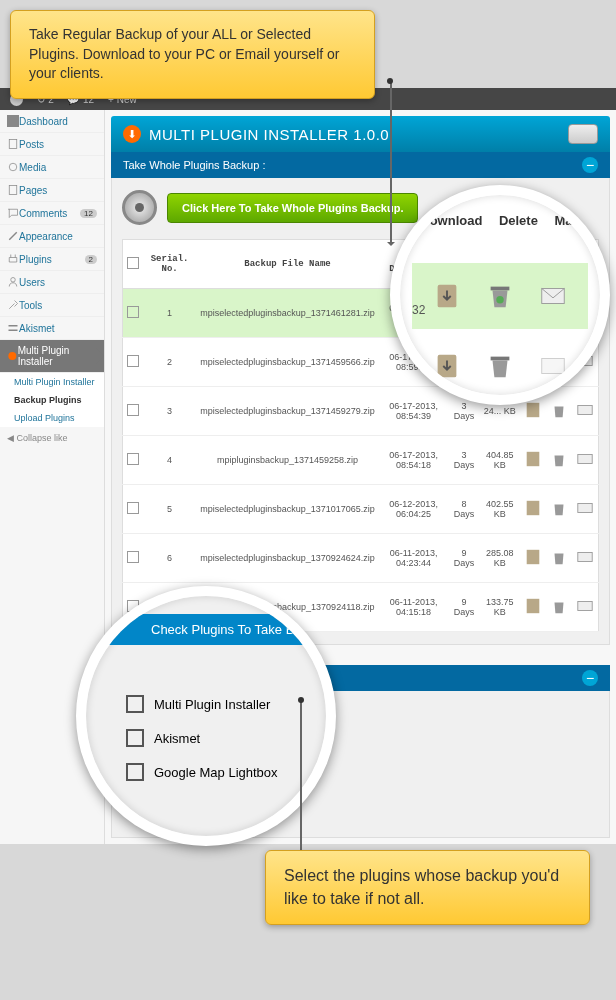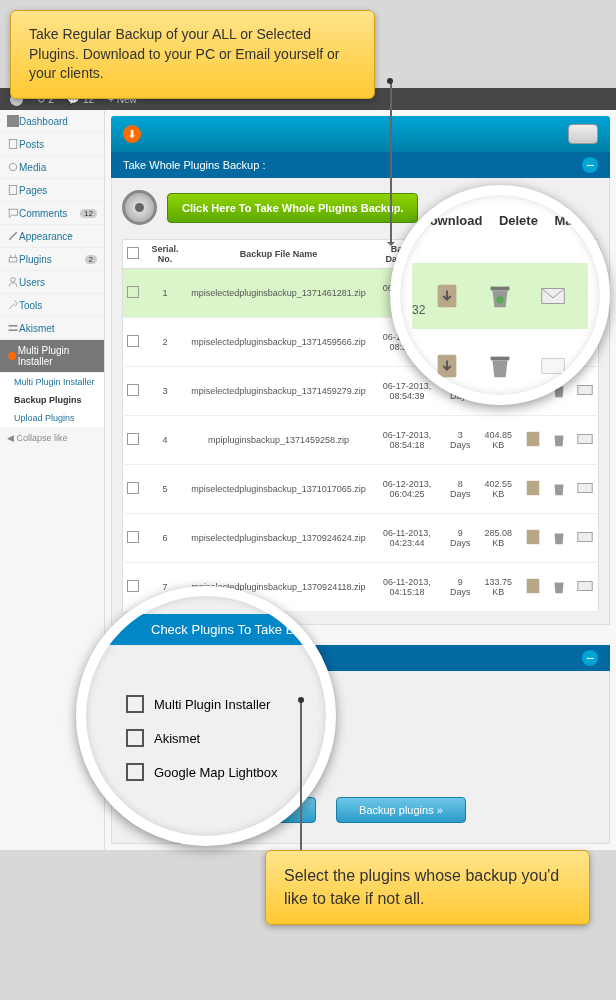--- a/index.html
+++ b/index.html
@@ -36,21 +36,21 @@
 .section-hdr .minus { margin-left: auto; width: 16px; height: 16px; background: #00a5d6; border-radius: 50%; display: flex; align-items: center; justify-content: center; font-size: 14px; line-height: 1; }
 
 .content-area { background: #f0f0f0; padding: 12px 10px; border: 1px solid #ddd; border-top: none; }
 
 .big-btn-row { display: flex; align-items: center; gap: 10px; margin-bottom: 14px; }
 .safe-icon { width: 35px; height: 35px; background: radial-gradient(#eee,#999); border-radius: 50%; border: 3px solid #888; position: relative; }
 .safe-icon::after { content: ''; position: absolute; inset: 10px; background: #666; border-radius: 50%; }
 .green-btn { background: linear-gradient(#8fd400,#5da800); color: #fff; padding: 8px 14px; border-radius: 4px; font-size: 11px; font-weight: bold; border: 1px solid #4a8600; cursor: pointer; }
 
 .backup-table { width: 100%; background: #fff; border: 1px solid #ddd; font-size: 9px; border-collapse: collapse; }
-.backup-table th { padding: 4px 4px; font-weight: bold; border-bottom: 1px solid #ddd; text-align: center; color: #444; }
+.backup-table th { padding: 14px 4px; font-weight: bold; border-bottom: 1px solid #ddd; text-align: center; color: #444; font-family: Liberation Mono, monospace; }
 .backup-table td { padding: 14px 4px; border-bottom: 1px solid #eee; text-align: center; color: #555; }
 .backup-table tr.hl td { background: #d9f5c9; }
 .backup-table .chk { width: 12px; height: 12px; border: 1px solid #999; display: inline-block; }
 .tbl-icon { width: 18px; height: 18px; display: inline-block; }
 
 .section2 { margin-top: 20px; }
 .plugin-list { background: #f0f0f0; padding: 30px 30px 20px 40px; border: 1px solid #ddd; border-top: none; }
 .pl-item { display: flex; align-items: center; gap: 10px; margin-bottom: 16px; font-size: 12px; color: #333; }
 .pl-chk { width: 16px; height: 16px; border: 2px solid #555; }
 .btn-row { display: flex; gap: 20px; justify-content: center; }
@@ -166,20 +166,21 @@
         </div>
       <div class="sb-sub">Multi Plugin Installer</div>
       <div class="sb-sub bold">Backup Plugins</div>
       <div class="sb-sub">Upload Plugins</div>
       <div class="collapse">◀ <span>Collapse like</span></div>
     </div>
 
     <div class="main">
       <div class="header-bar">
         <span class="h-icon">⬇</span>
+        <span class="h-title">MULTI PLUGIN INSTALLER 1.0.0</span>
         <span class="h-btn"></span>
       </div>
       <div class="section-hdr">
         <span>Take Whole Plugins Backup :</span>
         <span class="minus">−</span>
       </div>
       <div class="content-area">
         <div class="big-btn-row">
           <span class="safe-icon"></span>
           <span class="green-btn">Click Here To Take Whole Plugins Backup.</span>
@@ -335,24 +336,20 @@
               </div>
               <div class="pl-item">
                 <span class="pl-chk"></span>
                 <span>Akismet</span>
               </div>
               <div class="pl-item">
                 <span class="pl-chk"></span>
                 <span>Google Map Lightbox</span>
               </div>
             </div>
-          <div class="btn-row">
-            <span class="blue-btn">ll</span>
-            <span class="blue-btn">Backup plugins »</span>
-          </div>
         </div>
       </div>
     </div>
   </div>
 </div>
 
 <div class="magnifier1">
   <div class="mag1-inner">
     <div class="mag1-hdr">
       <span>Download</span>

